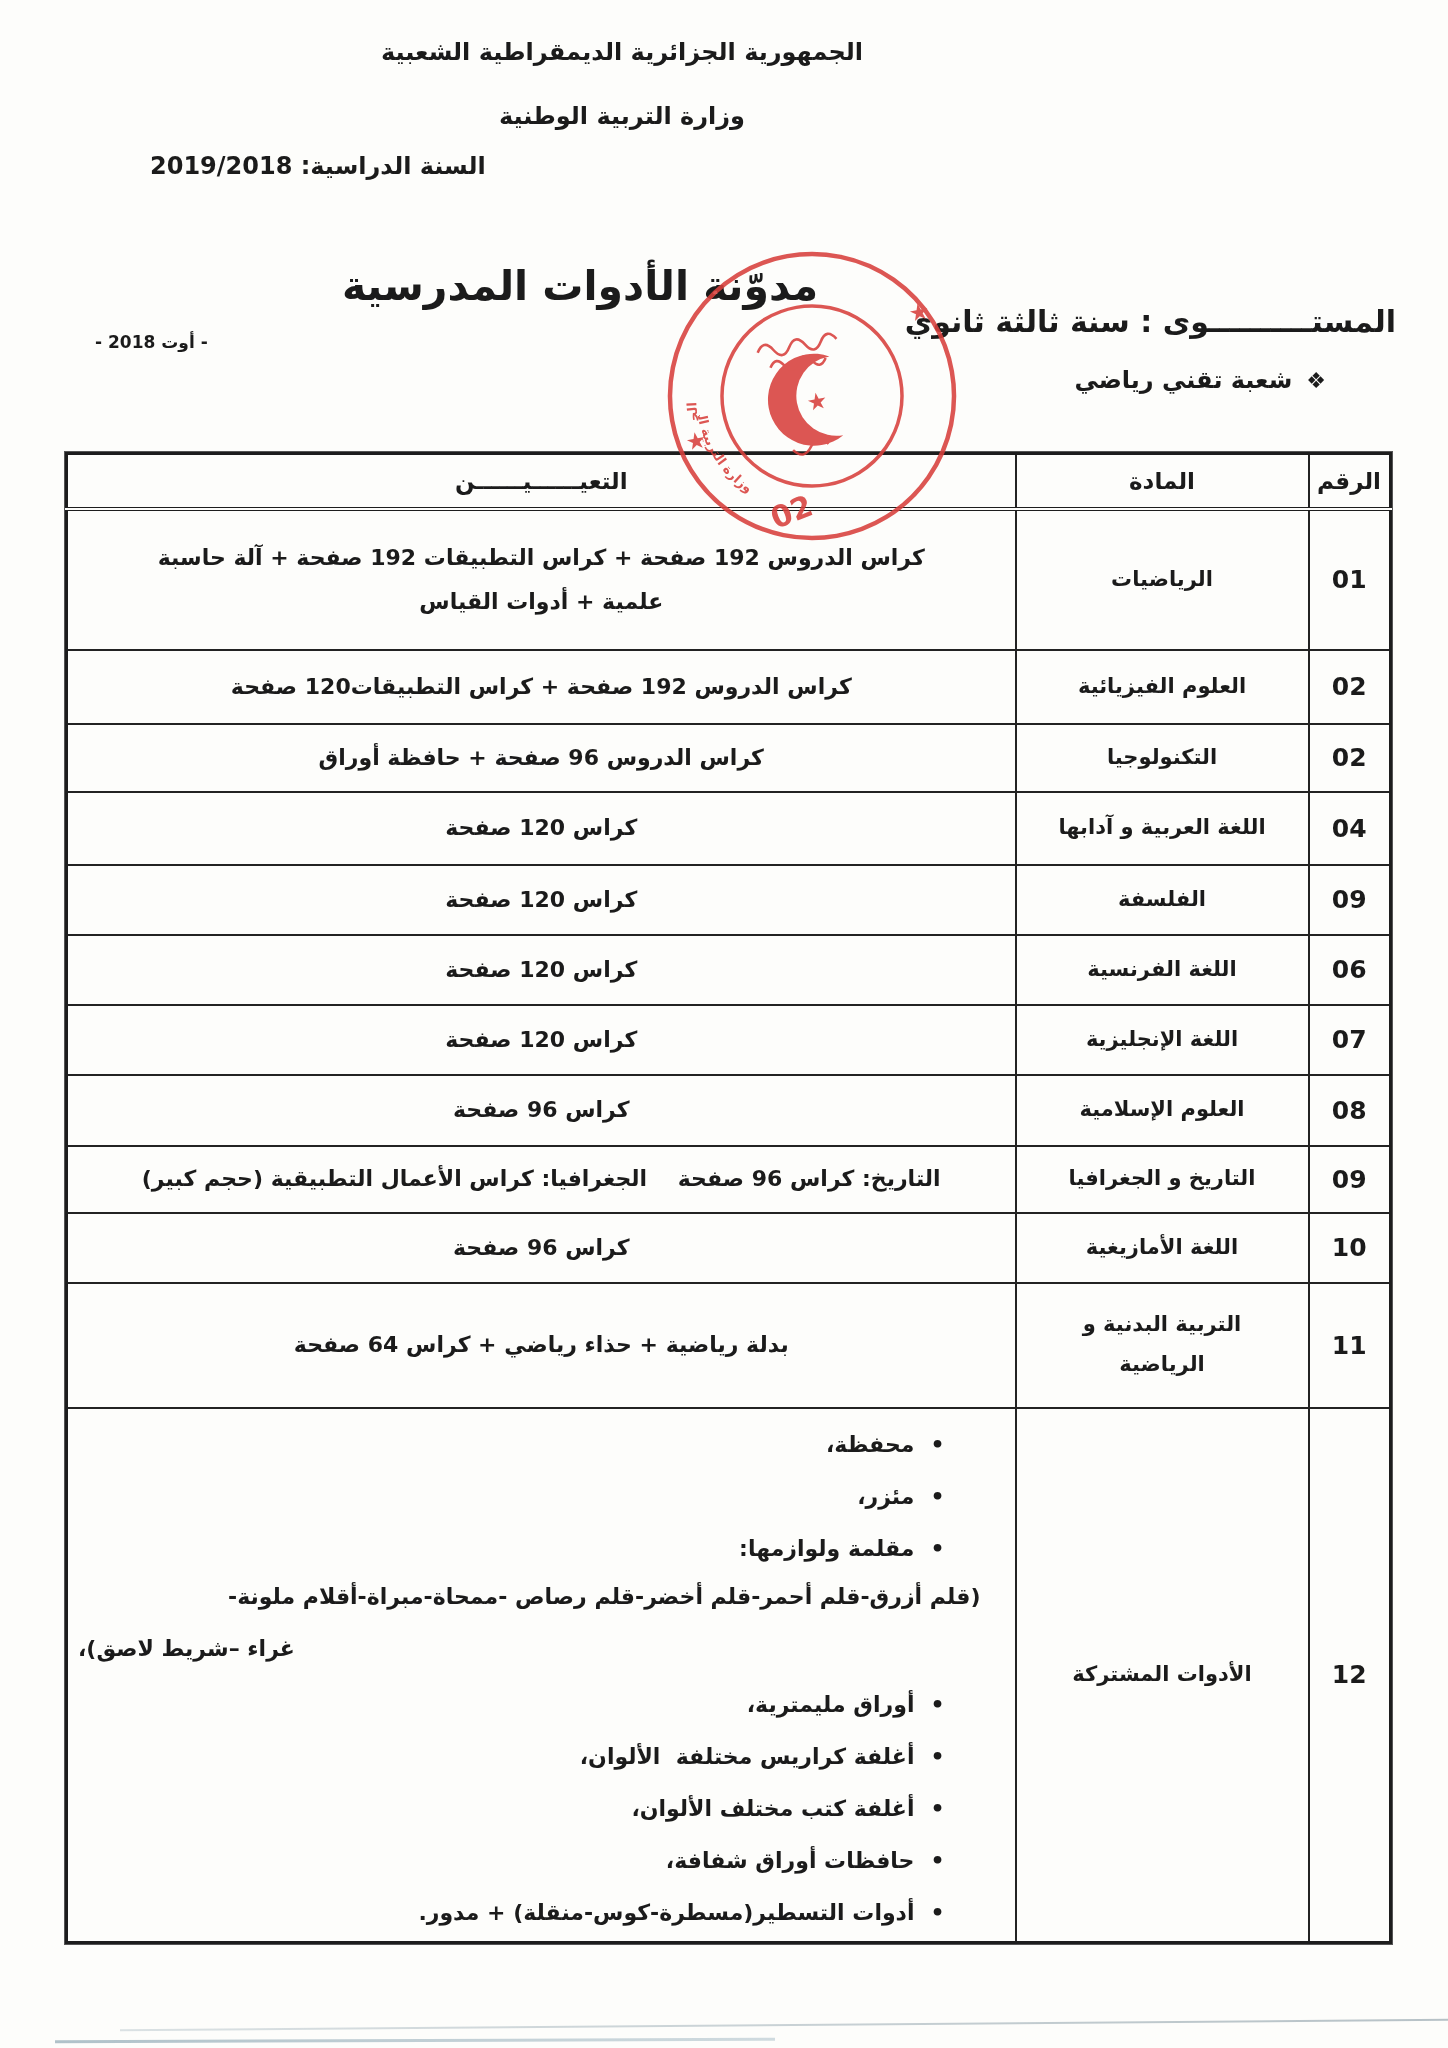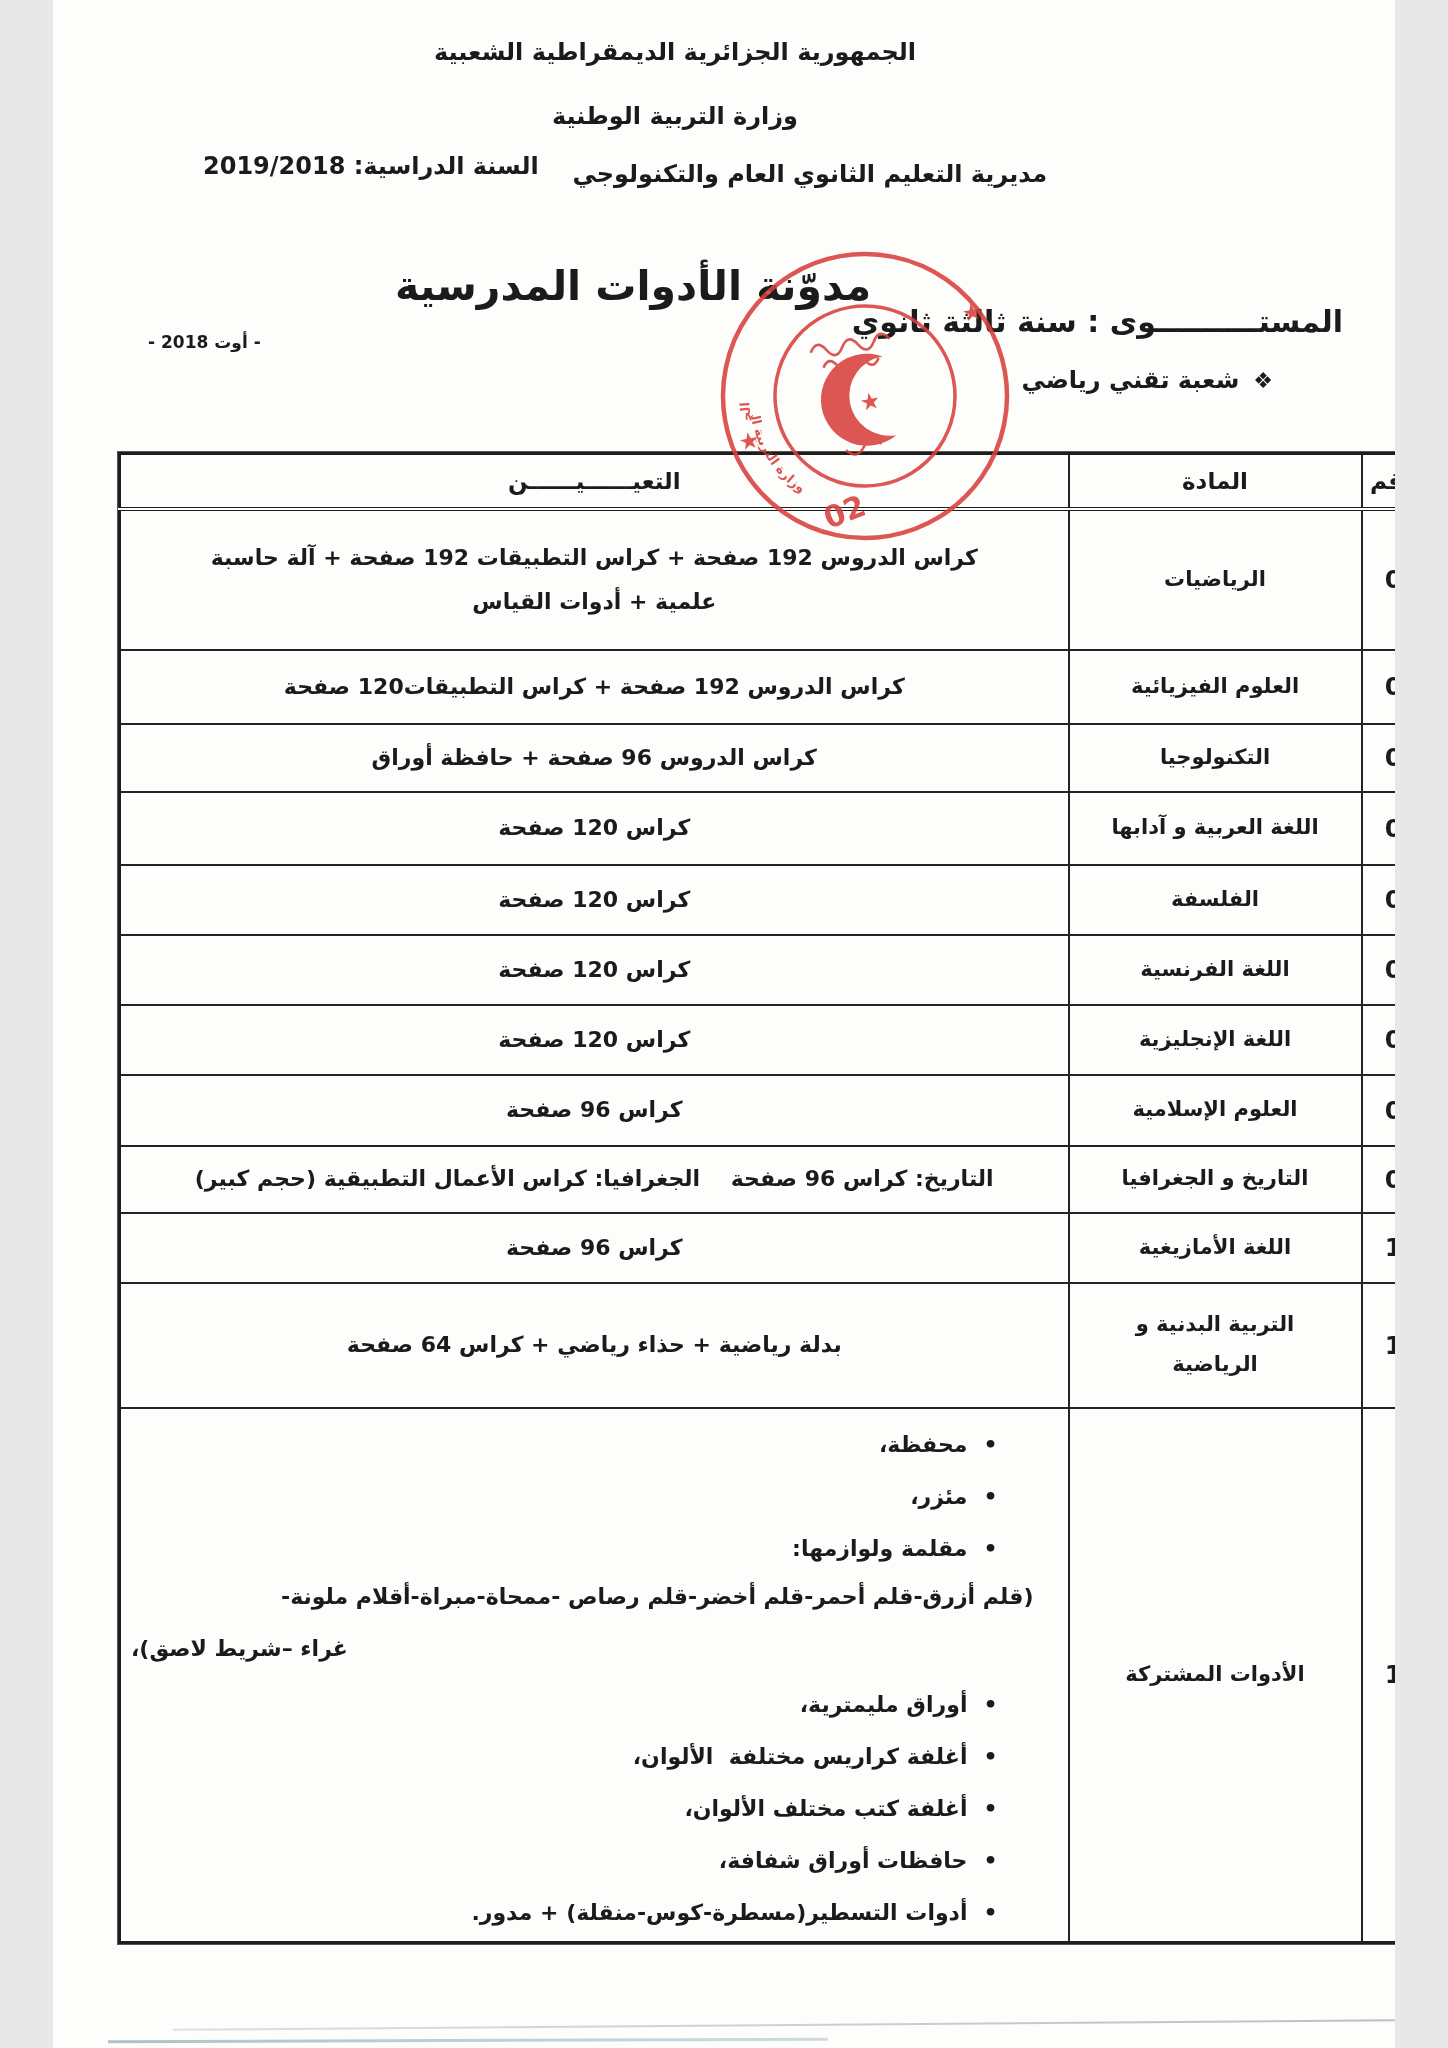--- a/index.html
+++ b/index.html
@@ -1,17 +1,17 @@
 <!DOCTYPE html>
 <html lang="ar"><head>
 <meta charset="utf-8">
 <style>
   html,body{margin:0;padding:0;background:#e8e8e8;}
   .page{
-    position:relative; width:1342px; height:2048px; margin:0 auto;
+    position:relative; width:1448px; height:2048px; margin:0 auto;
     background:#fdfdfb; overflow:hidden; direction:rtl;
     font-family:"DejaVu Sans", sans-serif; color:#1b1b1b; font-weight:bold;
   }
   .abs{position:absolute;}
   .hdr{font-size:24px; letter-spacing:.2px; white-space:nowrap;}
   .l1{left:322px; top:38px; width:600px; text-align:center;}
   .l2{left:322px; top:102px; width:600px; text-align:center;}
   .l3r{right:348px; top:160px; text-align:right;}
   .l3l{left:150px; top:152px; text-align:left; direction:rtl;}
   .title{
@@ -78,21 +78,20 @@
   .scan-line2{left:55px; width:720px; bottom:6px; height:3px;
               background:linear-gradient(to left,#c4d2d8,#9db3bd); transform:rotate(-0.2deg); opacity:.8;}
 </style>
 </head>
 <body>
 
 <div class="page">
 
   <div class="abs hdr l1">الجمهورية الجزائرية الديمقراطية الشعبية</div>
   <div class="abs hdr l2">وزارة التربية الوطنية</div>
-  <div class="abs hdr l3r">مديرية التعليم الثانوي العام والتكنولوجي</div>
   <div class="abs hdr l3l">السنة الدراسية: 2019/2018</div>
 
   <div class="abs title">مدوّنة الأدوات المدرسية</div>
 
   <div class="abs level">المستــــــــــوى : سنة ثالثة ثانوي</div>
   <div class="abs branch"><span class="diamond">❖</span><span>شعبة تقني رياضي</span></div>
   <div class="abs date">- أوت 2018 -</div>
 
   <svg class="stamp" viewBox="0 0 296 296" aria-hidden="true">
     <g transform="rotate(-10 148 148)">

